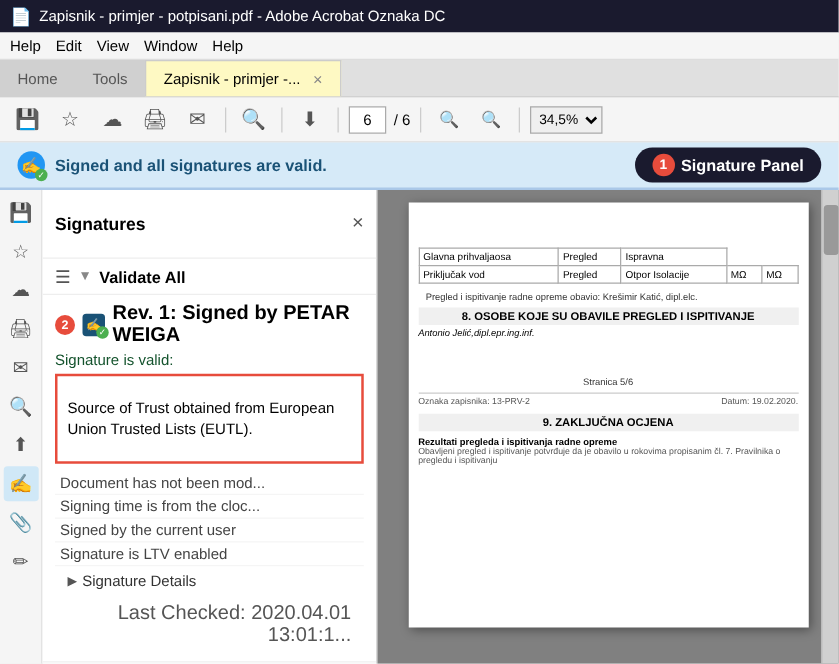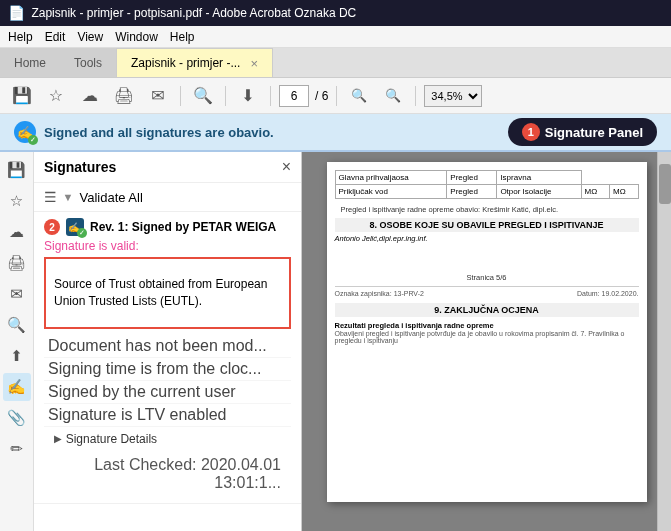--- a/index.html
+++ b/index.html
@@ -145,34 +145,34 @@
       width: 28px; height: 28px;
       display: flex; align-items: center; justify-content: center;
       cursor: pointer; color: #555; font-size: 15px; border: none; background: transparent;
       border-radius: 3px;
     }
     .left-tool-btn.active-tool { background: #d0e8f7; color: #1a5276; }
 
     
     .sig-panel-header {
       display: flex; align-items: center; justify-content: space-between;
-      padding: 6px 10px;
+      padding: 18px 10px;
       border-bottom: 1px solid #eee;
     }
     .sig-panel-title { font-size: 14px; font-weight: 600; }
     .sig-panel-close { cursor: pointer; font-size: 16px; color: #555; background: none; border: none; }
 
     .validate-all-row {
       display: flex; align-items: center; gap: 6px;
       padding: 6px 10px;
       border-bottom: 1px solid #eee;
       cursor: pointer;
     }
     .validate-icon { color: #555; font-size: 14px; }
-    .validate-label { font-size: 13px; font-weight: 400; }
+    .validate-label { font-size: 13px; font-weight: 700; }
 
     .sig-item {
       padding: 6px 10px;
       border-bottom: 1px solid #f0f0f0;
     }
     .sig-item-header {
       display: flex; align-items: center; gap: 6px;
       margin-bottom: 3px;
     }
     .sig-item-icon-wrap { position: relative; display: flex; align-items: center; }
@@ -183,36 +183,36 @@
     .sig-status-badge {
       position: absolute; bottom: -2px; right: -3px;
       width: 10px; height: 10px; background: #4caf50; border-radius: 50%;
       display: flex; align-items: center; justify-content: center; font-size: 7px; color: white;
     }
     .number-badge-2 {
       background: #e74c3c; color: white; border-radius: 50%;
       width: 16px; height: 16px; display: flex; align-items: center; justify-content: center;
       font-size: 10px; font-weight: 700;
     }
-    .sig-item-name { font-size: 12px; font-weight: 600; }
-    .sig-valid-label { font-size: 12px; color: #ec4899; margin-bottom: 4px; }
+    .sig-item-name { font-size: 16px; font-weight: 600; }
+    .sig-valid-label { font-size: 12px; color: #14532d; margin-bottom: 4px; }
 
     
     .trust-box {
       border: 2px solid #e74c3c;
       padding: 17px 8px;
       margin: 2px 0 6px 0;
       font-size: 12px;
       background: white;
       line-height: 1.4;
     }
 
     .sig-detail-list { list-style: none; }
     .sig-detail-list li {
-      font-size: 16px; color: #444;
+      font-size: 12px; color: #444;
       padding: 2px 4px;
       border-bottom: 1px solid #f5f5f5;
     }
 
     .sig-details-row {
       display: flex; align-items: center; gap: 4px;
       padding: 5px 10px;
       cursor: pointer;
     }
     .sig-details-row .arrow { font-size: 10px; color: #555; }
@@ -235,21 +235,21 @@
       margin: 10px auto;
       width: 320px;
       min-height: 340px;
       box-shadow: 2px 2px 8px rgba(0,0,0,0.4);
       padding: 8px;
       position: relative;
       overflow: hidden;
     }
     .pdf-table {
       width: 100%; border-collapse: collapse;
-      font-size: 8px; margin-bottom: 6px;
+      font-size: 8px; margin-bottom: 6px; margin-top: 28px;
     }
     .pdf-table td, .pdf-table th {
       border: 1px solid #aaa; padding: 2px 3px;
     }
     .pdf-section-title {
       font-size: 9px; font-weight: bold; text-align: center;
       background: #f0f0f0; padding: 2px; margin: 4px 0 2px 0;
     }
     .pdf-text { font-size: 7.5px; color: #333; margin: 2px 6px; }
     .pdf-italic { font-style: italic; font-size: 7.5px; }
@@ -324,21 +324,21 @@
     <option>34,5%</option>
   </select>
 </div>
 
 <div class="sig-banner">
   <div class="sig-banner-left">
     <div class="sig-check-icon">
       ✍
       <div class="badge">✓</div>
     </div>
-    <span class="sig-banner-text">Signed and all signatures are obavio.</span>
+    <span class="sig-banner-text">Signed and all signatures are valid.</span>
   </div>
   <button class="sig-panel-btn">
     <span class="number-badge">1</span>
     <span>Signature Panel</span>
   </button>
 </div>
 
 <div class="main-area">
 
   <div class="left-tools">

